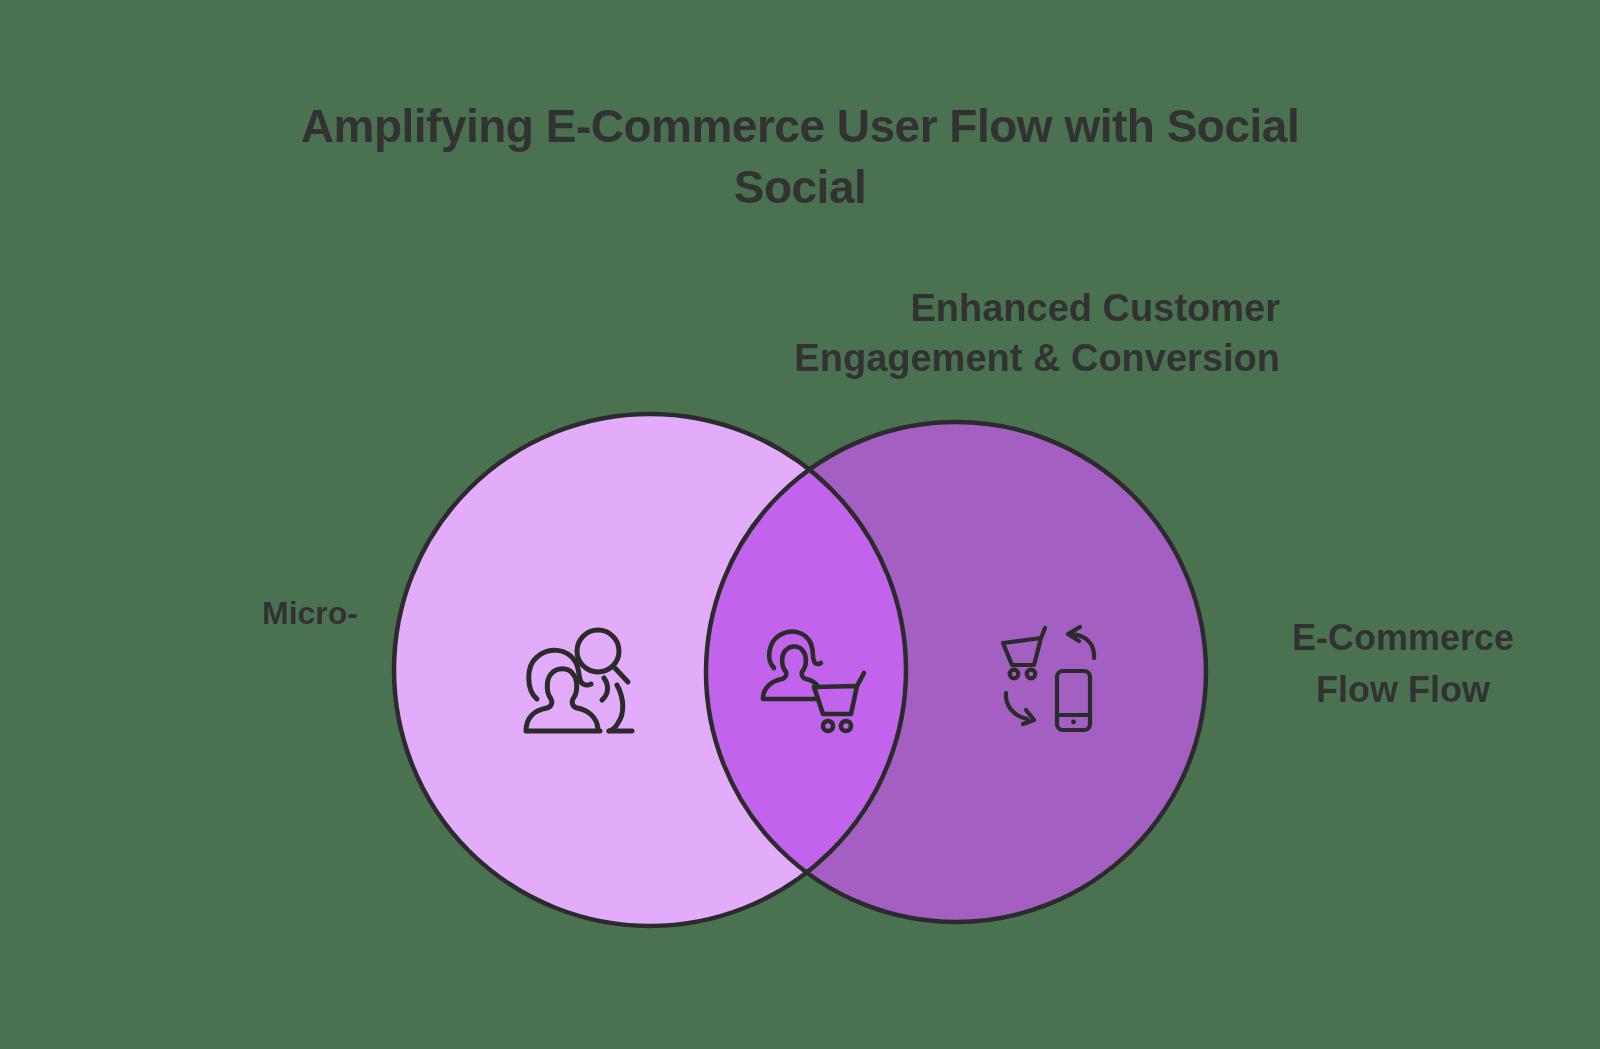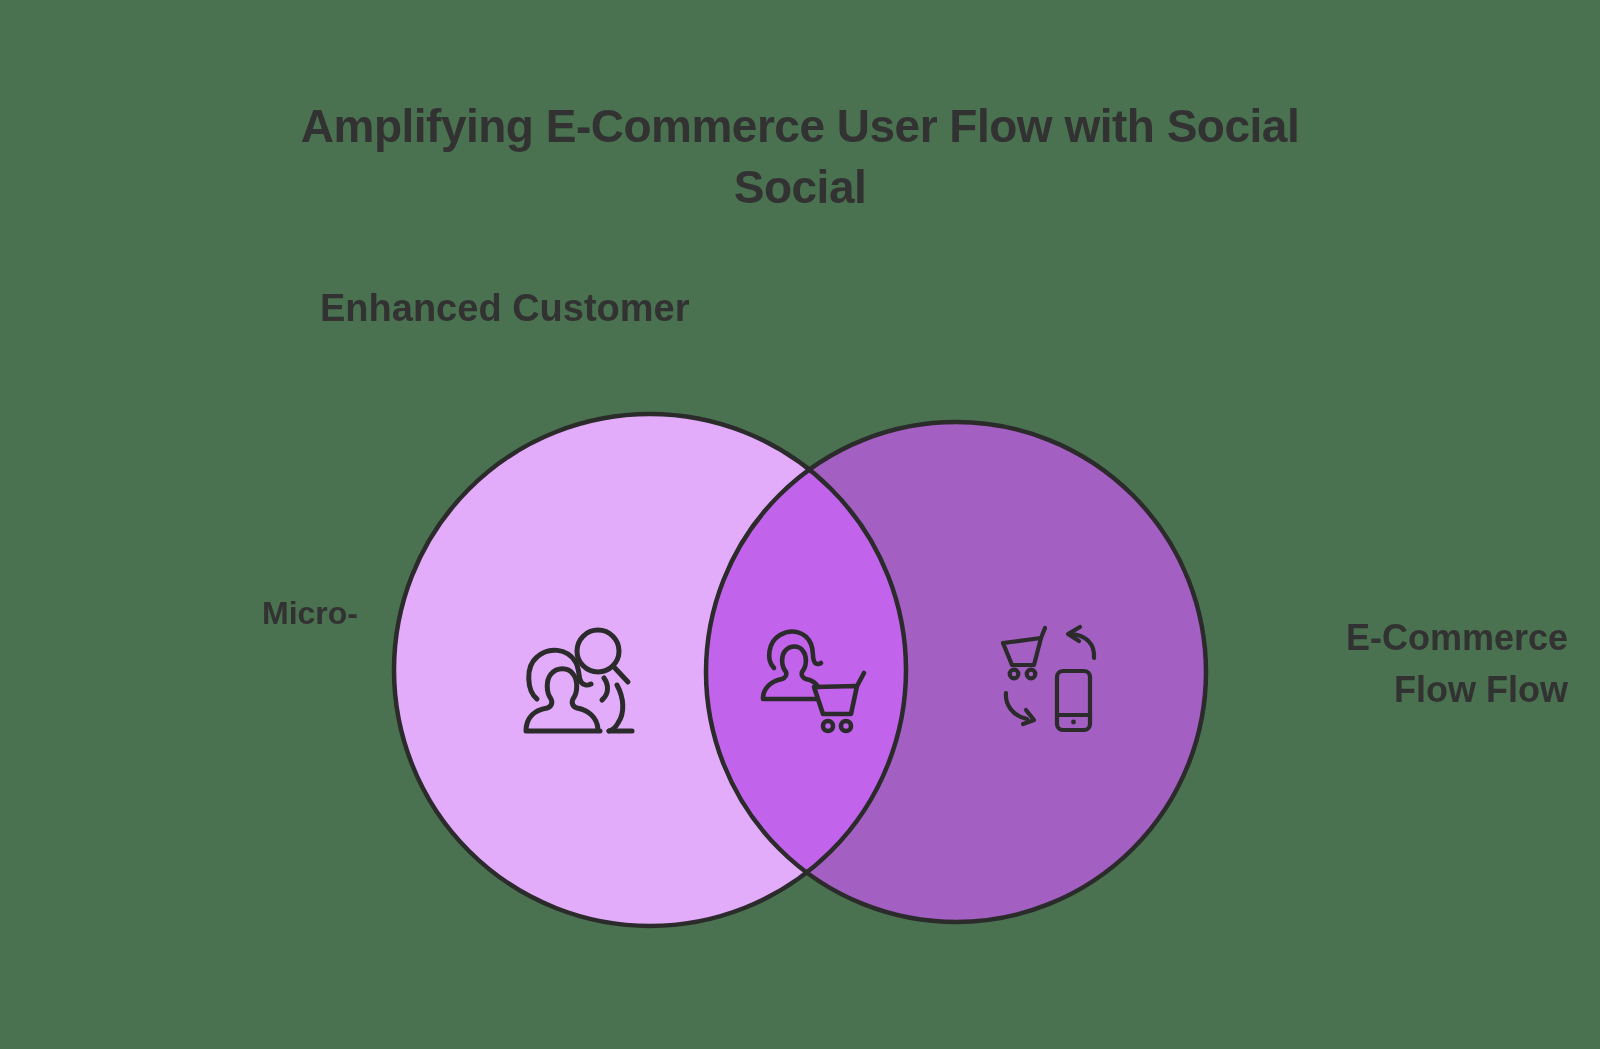--- a/index.html
+++ b/index.html
@@ -18,39 +18,39 @@
     text-align: center;
     font-size: 46px;
     font-weight: 700;
     line-height: 1.32;
     letter-spacing: -0.5px;
   }
   .title span { display: block; }
   .subtitle {
     top: 283px; left: 0; right: 0; margin: 0 auto;
     width: 960px;
-    text-align: left;
+    text-align: right;
     font-size: 38px;
     font-weight: 600;
     line-height: 50px;
   }
   .subtitle span { display: block; }
   .left-label {
     top: 588px; left: 0;
     width: 358px;
     text-align: right;
     font-size: 32px;
     font-weight: 600;
     line-height: 50px;
   }
   .left-label span { display: block; }
   .right-label {
     top: 612px; left: 1238px;
     width: 330px;
-    text-align: right;
+    text-align: center;
     font-size: 36px;
     font-weight: 600;
     line-height: 52px;
   }
   .right-label span { display: block; }
 </style>
 </head>
 <body style="background: rgb(74, 114, 80);">
 
 <div class="stage">
@@ -103,20 +103,21 @@
     </g>
   </svg>
 
   <div class="txt title" style="color: rgb(50, 50, 50);">
     <span>Amplifying E-Commerce User Flow with Social</span>
     <span>Social</span>
   </div>
 
   <div class="txt subtitle" style="color: rgb(50, 50, 50);">
     <span>Enhanced Customer</span>
+    <span>Engagement &amp; Conversion</span>
   </div>
 
   <div class="txt left-label" style="color: rgb(50, 50, 50);">
     <span>Micro-</span>
   </div>
 
   <div class="txt right-label" style="color: rgb(50, 50, 50);">
     <span>E-Commerce</span>
     <span>Flow Flow</span>
   </div>

